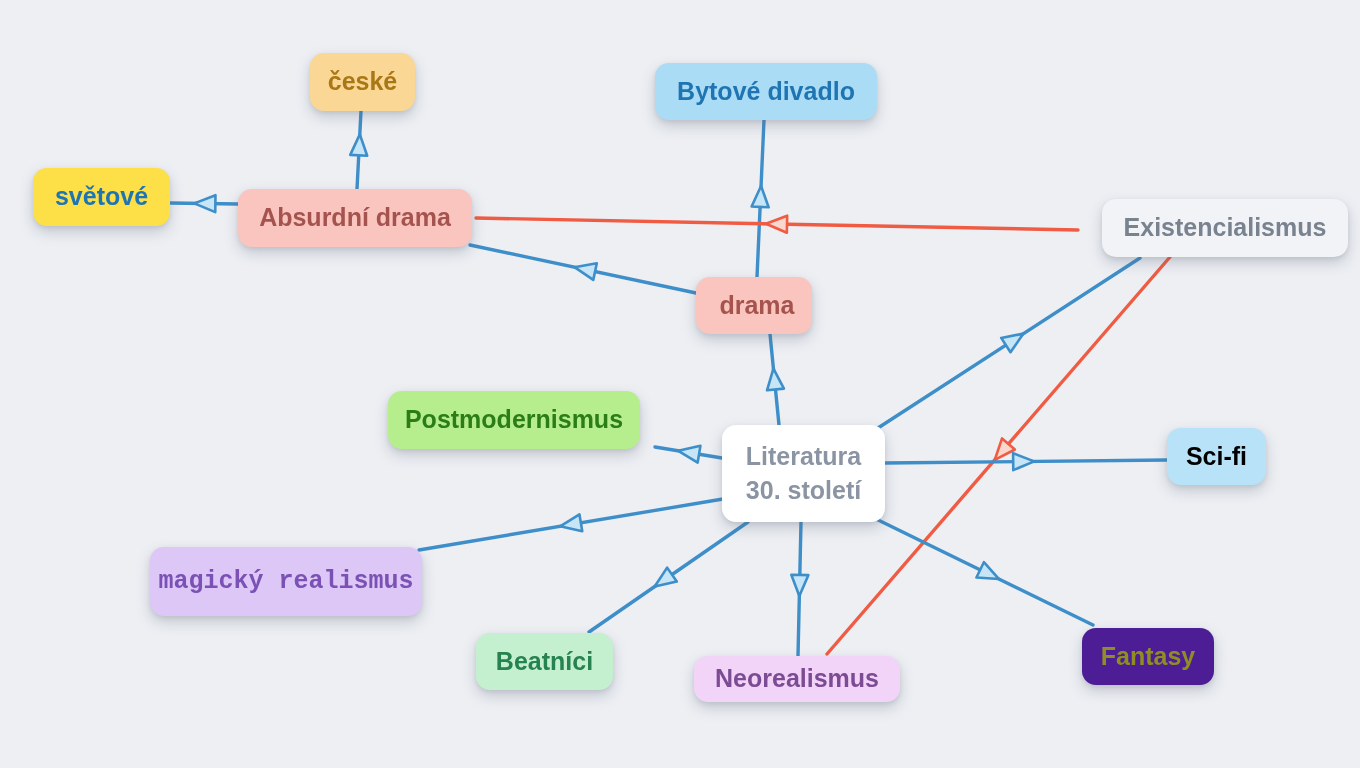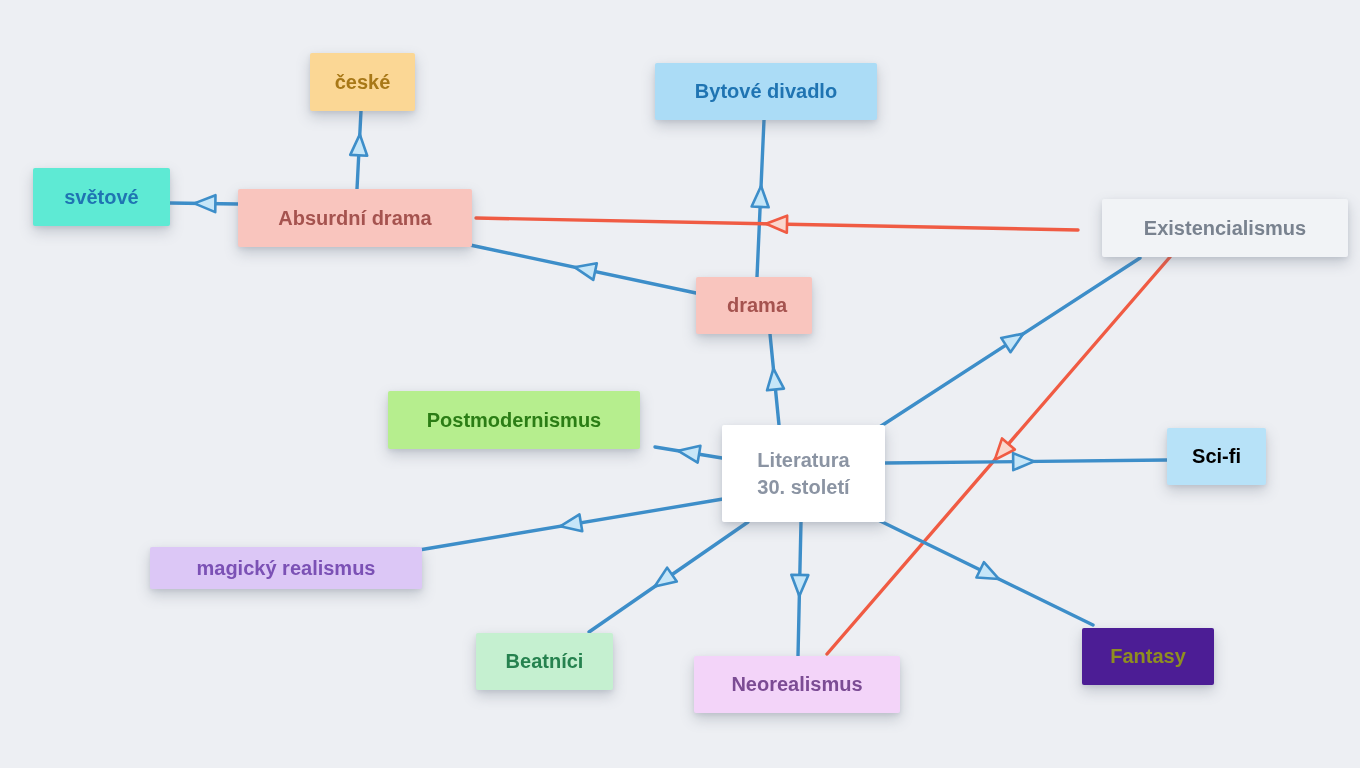--- a/index.html
+++ b/index.html
@@ -15,24 +15,24 @@
     left: 0; top: 0;
     width: 100%; height: 100%;
     z-index: 1;
   }
   .node {
     position: absolute;
     z-index: 2;
     display: flex;
     align-items: center;
     justify-content: center;
-    border-radius: 2px;
+    border-radius: 14px;
     box-shadow: 0 6px 14px rgba(90,100,120,0.28), 0 2px 4px rgba(90,100,120,0.12);
     font-weight: 700;
-    font-size: 20px;
+    font-size: 25px;
     text-align: center;
     white-space: pre-line;
     line-height: 1.35;
     cursor: pointer;
     user-select: none;
     box-sizing: border-box;
   }
 </style>
 </head>
 <body>
@@ -64,25 +64,25 @@
       <line x1="801" y1="522" x2="798" y2="656" stroke="#3d8ec9" stroke-width="3.4" stroke-linecap="round"></line>
       <polygon points="799.3437930381228,595.977244297183 791.3159539175198,574.7922543502013 808.3116951040753,575.172756018557" fill="#c6e6f8" stroke="#3d8ec9" stroke-width="2.6" stroke-linejoin="round"></polygon>
       <line x1="872" y1="517" x2="1093" y2="625" stroke="#3d8ec9" stroke-width="3.4" stroke-linecap="round"></line>
       <polygon points="999.0130120800576,579.0697072608426 976.413397043842,577.4862300065513 983.8774900833259,562.2124840646441" fill="#c6e6f8" stroke="#3d8ec9" stroke-width="2.6" stroke-linejoin="round"></polygon>
       <line x1="885" y1="463" x2="1167" y2="460" stroke="#3d8ec9" stroke-width="3.4" stroke-linecap="round"></line>
       <polygon points="1034.17937759923,461.412985344689 1013.2709862343494,470.13589601332404 1013.0901454034143,453.13685790542314" fill="#c6e6f8" stroke="#3d8ec9" stroke-width="2.6" stroke-linejoin="round"></polygon>
     </svg>
 
   <div class="node" style="left: 310px; top: 53px; width: 105px; height: 58px; background: rgb(251, 215, 149); color: rgb(168, 120, 23);"><span>české</span></div>
   <div class="node" style="left: 655px; top: 63px; width: 222px; height: 57px; background: rgb(171, 220, 246); color: rgb(31, 116, 178); text-align: center;"><span>Bytové divadlo</span></div>
-  <div class="node" style="left: 33px; top: 168px; width: 137px; height: 58px; background: #5eead4; color: rgb(31, 116, 178);"><span>světové</span></div>
+  <div class="node" style="left: 33px; top: 168px; width: 137px; height: 58px; background: #fde047; color: rgb(31, 116, 178);"><span>světové</span></div>
   <div class="node" style="left: 238px; top: 189px; width: 234px; height: 58px; background: rgb(249, 197, 190); color: rgb(165, 83, 79);"><span>Absurdní drama</span></div>
   <div class="node" style="left: 1102px; top: 199px; width: 246px; height: 58px; background: rgb(241, 243, 246); color: rgb(121, 130, 143);"><span>Existencialismus</span></div>
   <div class="node" style="left: 696px; top: 277px; width: 116px; height: 57px; background: rgb(249, 197, 190); color: rgb(165, 83, 79); padding-left: 6px;"><span>drama</span></div>
   <div class="node" style="left: 388px; top: 391px; width: 252px; height: 58px; background: rgb(182, 238, 142); color: rgb(43, 125, 21);"><span>Postmodernismus</span></div>
   <div class="node" style="left: 722px; top: 425px; width: 163px; height: 97px; background: rgb(255, 255, 255); color: rgb(139, 148, 163);"><span>Literatura
 30. století</span></div>
   <div class="node" style="left: 1167px; top: 428px; width: 99px; height: 57px; background: rgb(183, 226, 248); color: #000000;"><span>Sci-fi</span></div>
-  <div class="node" style="left: 150px; top: 547px; width: 272px; height: 42px; background: rgb(220, 199, 246); color: rgb(123, 81, 181);"><span>magický realismus</span></div>
+  <div class="node" style="left: 150px; top: 547px; width: 272px; height: 69px; background: rgb(220, 199, 246); color: rgb(123, 81, 181); font-family: Liberation Mono, monospace;"><span>magický realismus</span></div>
   <div class="node" style="left: 476px; top: 633px; width: 137px; height: 57px; background: rgb(197, 240, 208); color: rgb(38, 130, 79); text-align: right;"><span>Beatníci</span></div>
-  <div class="node" style="left: 694px; top: 656px; width: 206px; height: 57px; background: rgb(243, 212, 249); color: rgb(123, 76, 148);"><span>Neorealismus</span></div>
+  <div class="node" style="left: 694px; top: 656px; width: 206px; height: 46px; background: rgb(243, 212, 249); color: rgb(123, 76, 148);"><span>Neorealismus</span></div>
   <div class="node" style="left: 1082px; top: 628px; width: 132px; height: 57px; background: #4c1d95; color: rgb(143, 142, 32);"><span>Fantasy</span></div>
 </div>
 
 </body></html>

